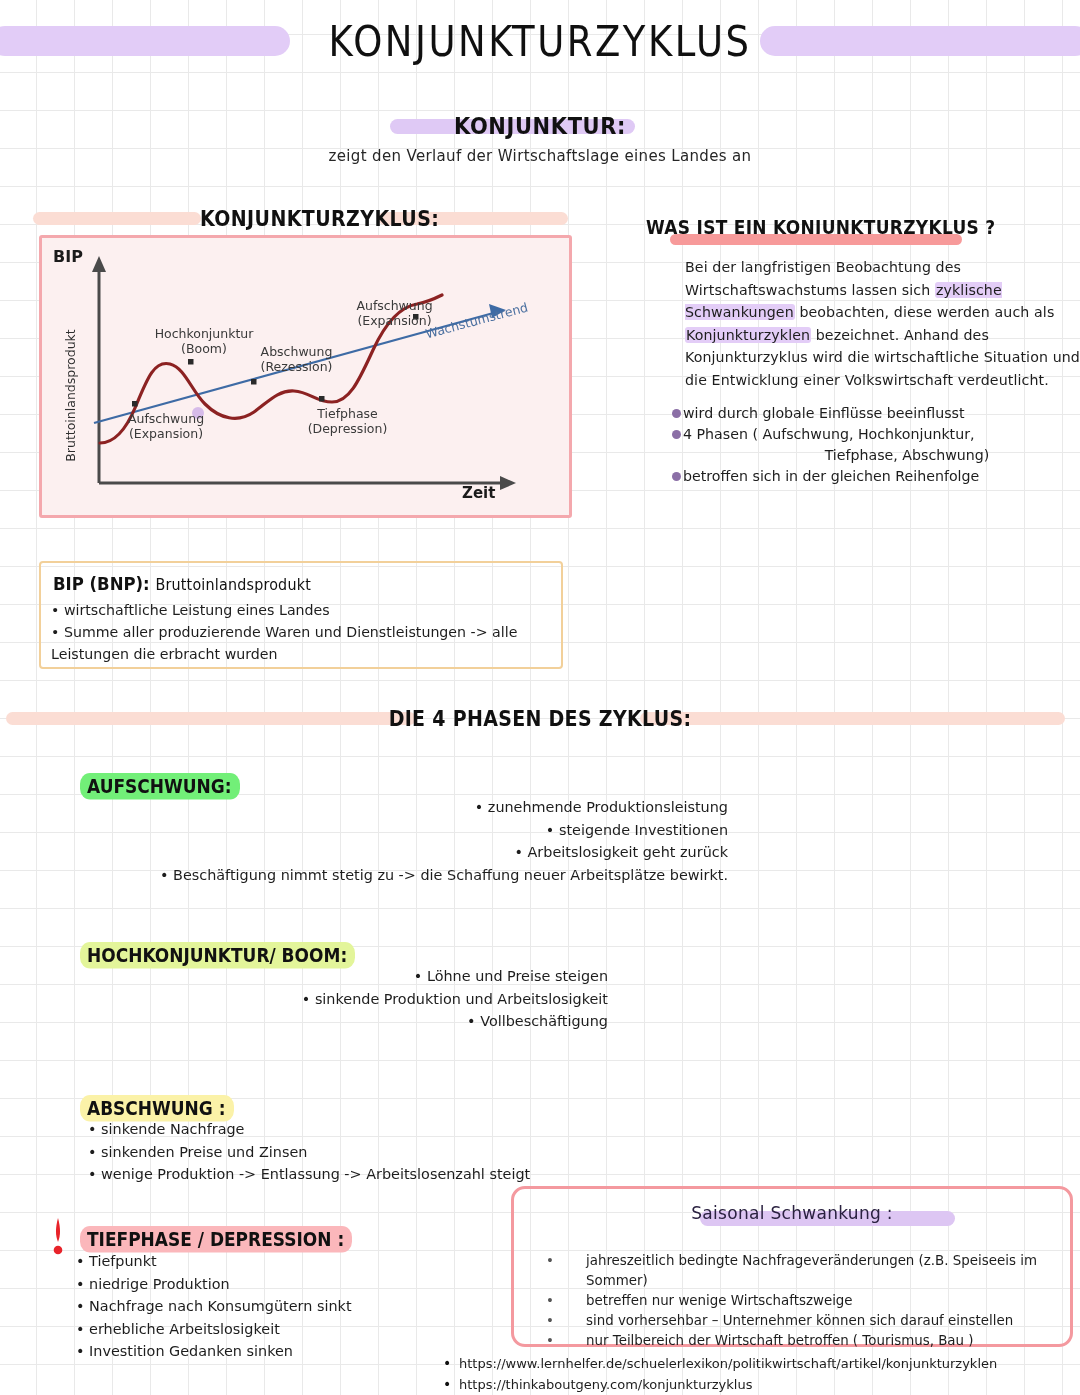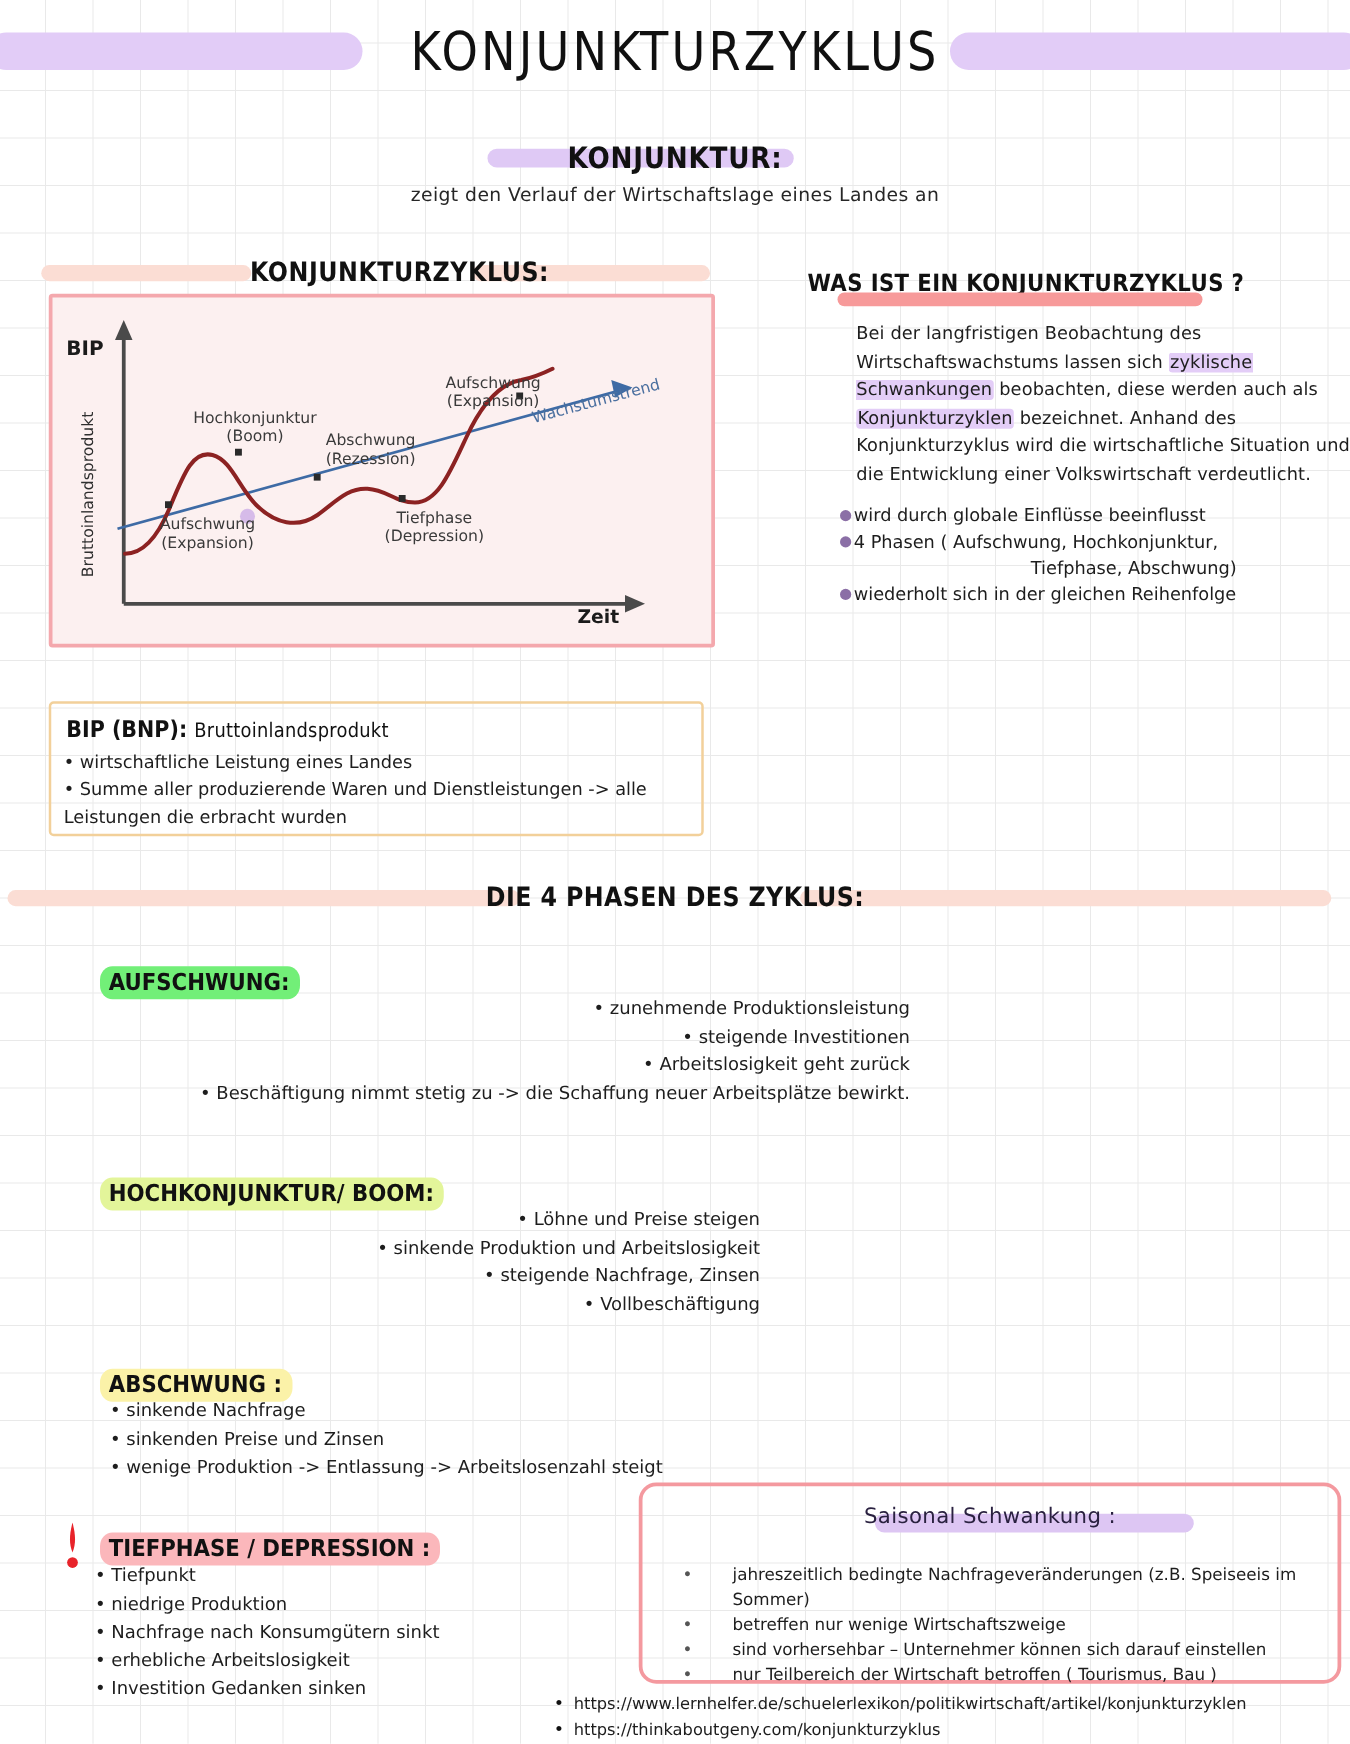--- a/index.html
+++ b/index.html
@@ -154,21 +154,21 @@
 
     <rect x="90" y="163" width="5.5" height="5.5" fill="#2a2a2a"></rect>
     <rect x="146" y="121" width="5.5" height="5.5" fill="#2a2a2a"></rect>
     <rect x="209" y="141" width="5.5" height="5.5" fill="#2a2a2a"></rect>
     <rect x="277" y="158" width="5.5" height="5.5" fill="#2a2a2a"></rect>
     <rect x="371" y="76" width="5.5" height="5.5" fill="#2a2a2a"></rect>
 
     <circle cx="156" cy="175" r="6" fill="#cfb2e8" opacity="0.85"></circle>
   </svg>
 
-  <div class="cl" style="left:11px;top:33px;font-size:16px;font-weight:700;color:#1b1b1b;">BIP</div>
+  <div class="cl" style="left:11px;top:11px;font-size:16px;font-weight:700;color:#1b1b1b;">BIP</div>
   <div class="cl" style="left:-47px;top:150px;width:150px;transform:rotate(-90deg);font-size:12.5px;color:#2f2f2f;">Bruttoinlandsprodukt</div>
   <div class="cl" style="left:420px;top:248px;font-size:15px;font-weight:700;color:#1b1b1b;">Zeit</div>
 
   <div class="cl" style="left:92px;top:88px;width:140px;">
     <span>Hochkonjunktur</span><br>
     <span>(Boom)</span>
   </div>
   <div class="cl" style="left:64px;top:173px;width:120px;">
     <span>Aufschwung</span><br>
     <span>(Expansion)</span>
@@ -188,21 +188,21 @@
   <div class="cl" style="left:370px;top:92px;width:130px;color:#4a6f9f;transform:rotate(-15deg);transform-origin:left top;">Wachstumstrend</div>
 </div>
 
 <div id="was-head">WAS IST EIN KONJUNKTURZYKLUS ?</div>
 <div id="was-bar"></div>
 <div id="was-body"><span>Bei der langfristigen Beobachtung des Wirtschaftswachstums lassen sich </span><span class="mark">zyklische Schwankungen</span><span> beobachten, diese werden auch als </span><span class="mark">Konjunkturzyklen</span><span> bezeichnet. Anhand des Konjunkturzyklus wird die wirtschaftliche Situation und die Entwicklung einer Volkswirtschaft verdeutlicht.</span></div>
 <div id="was-bullets">
     <div><span class="pb"></span><span>wird durch globale Einflüsse beeinflusst</span></div>
     <div><span class="pb"></span><span>4 Phasen ( Aufschwung, Hochkonjunktur,</span></div>
     <span class="ind">Tiefphase, Abschwung)</span>
-    <div><span class="pb"></span><span>wiederholt sich in der gleichen Reihenfolge</span></div>
+    <div><span class="pb"></span><span>betroffen sich in der gleichen Reihenfolge</span></div>
   </div>
 
 <div id="bip-box">
   <div id="bip-title">
     <span>BIP (BNP):</span>
     <span id="bip-title-val">Bruttoinlandsprodukt</span>
   </div>
   <div id="bip-lines">
       <div>• wirtschaftliche Leistung eines Landes</div>
       <div>• Summe aller produzierende Waren und Dienstleistungen -&gt; alle Leistungen die erbracht wurden</div>
@@ -218,21 +218,20 @@
     <div>• zunehmende Produktionsleistung</div>
     <div>• steigende Investitionen</div>
     <div>• Arbeitslosigkeit geht zurück</div>
     <div>• Beschäftigung nimmt stetig zu -&gt; die Schaffung neuer Arbeitsplätze bewirkt.</div>
   </div>
 
 <div class="ph-title" id="p2-title" style="background: rgb(227, 245, 154);">HOCHKONJUNKTUR/ BOOM:</div>
 <div class="ph-list" id="p2-list">
     <div>• Löhne und Preise steigen</div>
     <div>• sinkende Produktion und Arbeitslosigkeit</div>
-    <div>• steigende Nachfrage, Zinsen</div>
     <div>• Vollbeschäftigung</div>
   </div>
 
 <div class="ph-title" id="p3-title" style="background: rgb(251, 242, 168);">ABSCHWUNG :</div>
 <div class="ph-list" id="p3-list">
     <div>• sinkende Nachfrage</div>
     <div>• sinkenden Preise und Zinsen</div>
     <div>• wenige Produktion -&gt; Entlassung -&gt; Arbeitslosenzahl steigt</div>
   </div>
 

